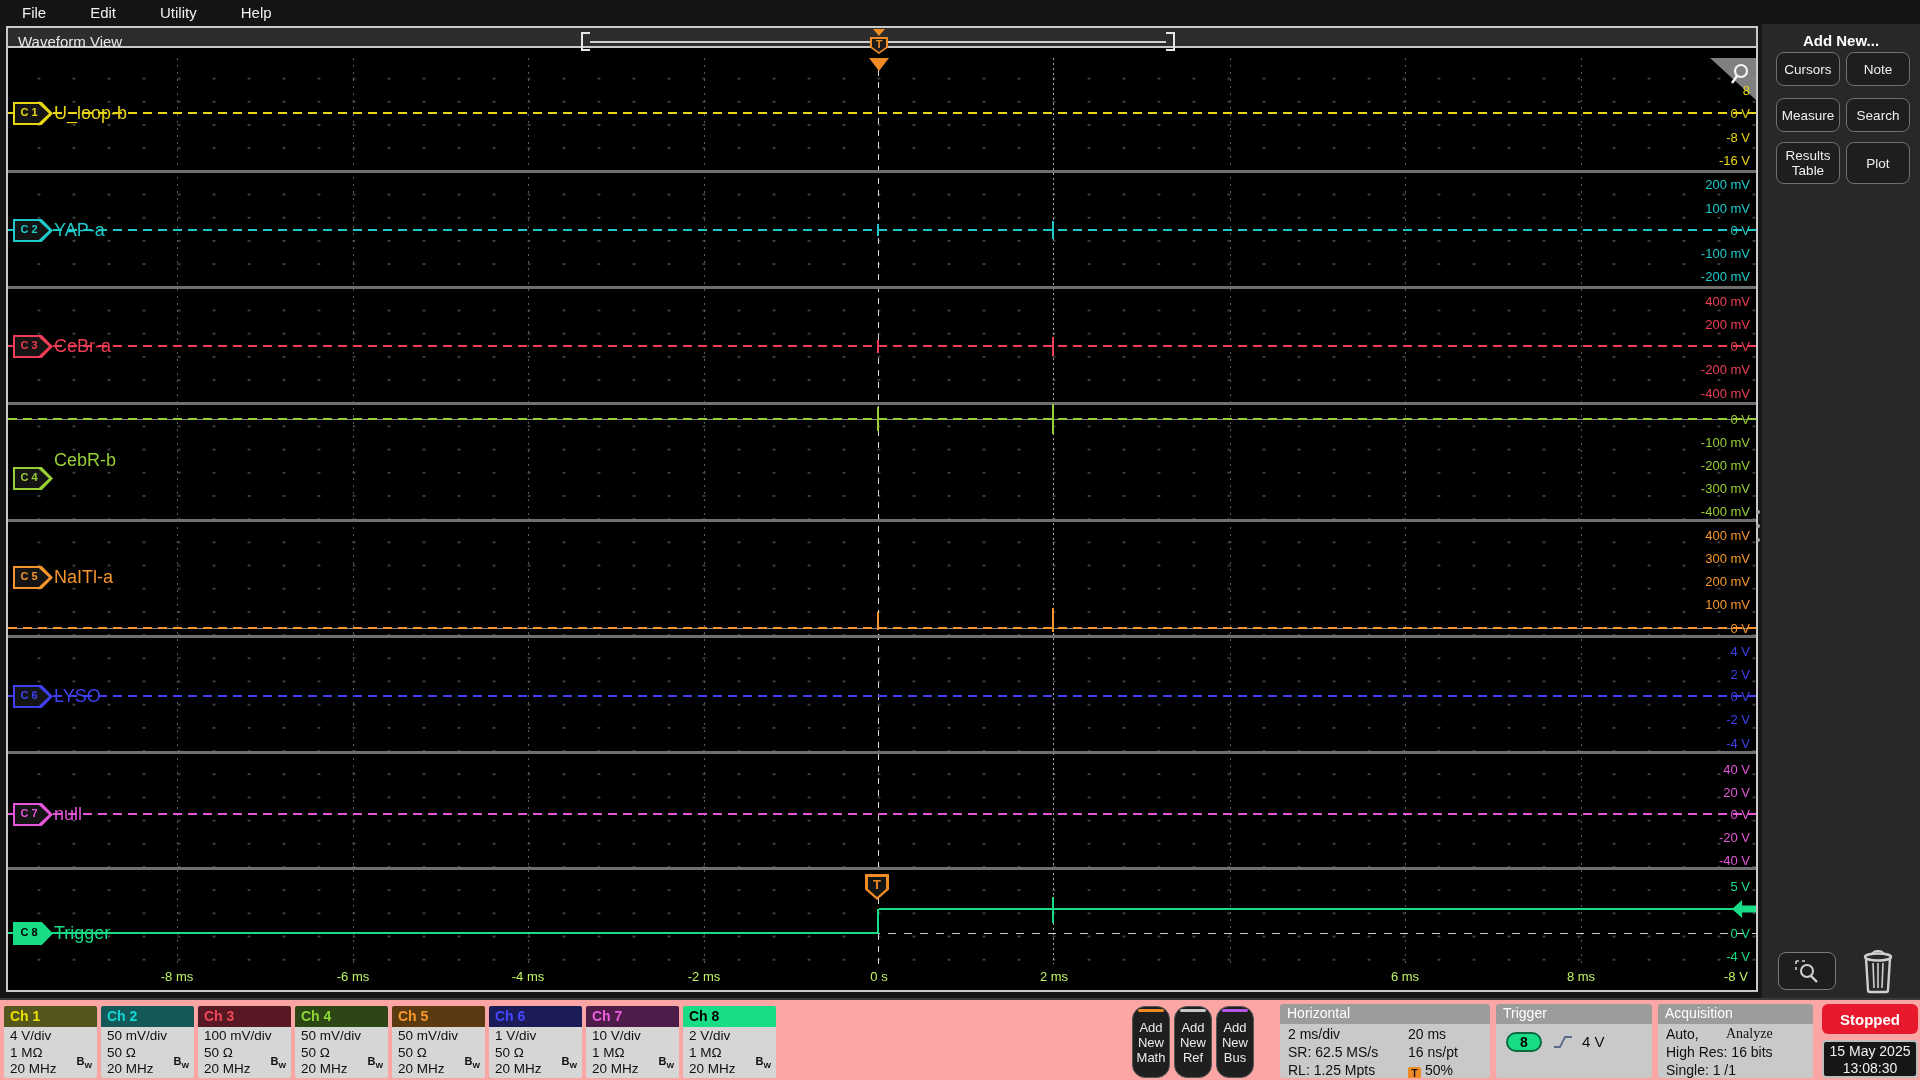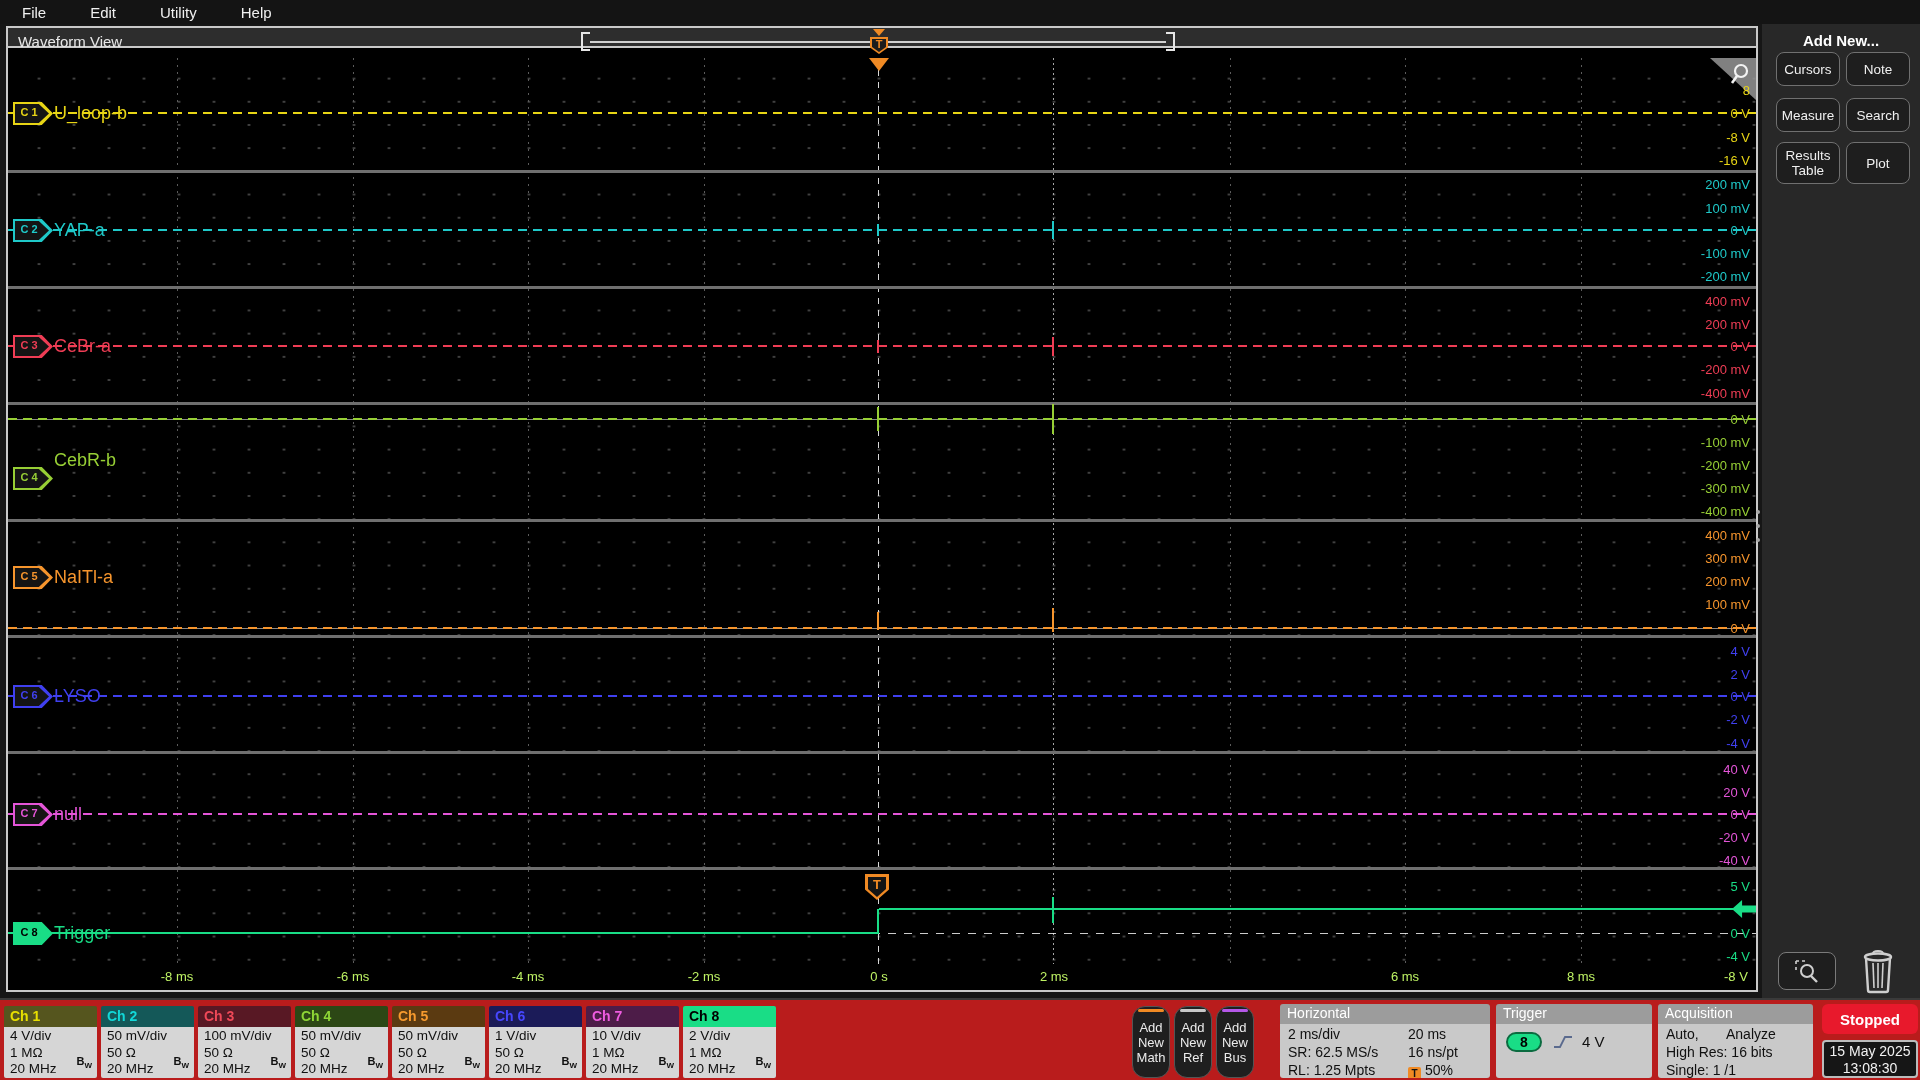--- a/index.html
+++ b/index.html
@@ -69,21 +69,21 @@
   
   .rpanel { position:absolute; left:1762px; top:24px; width:158px; height:974px; background:#282828; }
   .rp-title { position:absolute; top:8px; width:100%; text-align:center; color:#fff; font-size:15px; font-weight:bold; }
   .rp-btn { position:absolute; width:64px; background:#1e1e1e; border:1px solid #707070; border-radius:8px;
             color:#f0f0f0; font-size:13.5px; display:flex; align-items:center; justify-content:center; text-align:center; cursor:pointer; }
   .dots3 { position:absolute; left:-7px; top:476px; width:6px; }
   .dots3 span { display:block; width:4px; height:4px; border-radius:50%; background:#a8a8a8; margin:10px auto; }
   .rp-tool { position:absolute; background:#1e1e1e; border:1px solid #7a7a7a; border-radius:8px; display:flex; align-items:center; justify-content:center; cursor:pointer; }
 
   
-  .bstrip { position:absolute; left:0; top:998px; width:1920px; height:82px; background:#b91c1c; border-top:2px solid #3a3a3a; }
+  .bstrip { position:absolute; left:0; top:998px; width:1920px; height:82px; background:#fca5a5; border-top:2px solid #3a3a3a; }
   .chbadge { position:absolute; top:6px; width:93px; height:72px; border-radius:2px; overflow:hidden; cursor:pointer; }
   .chbadge .hd { height:21px; font-size:14px; font-weight:bold; padding:2px 0 0 6px; }
   .chbadge .bd { height:51px; background:#d6d6d6; color:#101010; font-size:13.5px; line-height:16.5px; padding:1px 0 0 6px; position:relative; }
   .bw { position:absolute; right:5px; bottom:3px; font-size:11px; font-weight:bold; color:#101010; }
   .bw sub { font-size:8px; }
   .anb { position:absolute; top:6px; width:38px; height:72px; background:#1f1f1f; border:1px solid #555; border-radius:13px;
          color:#ececec; font-size:13px; line-height:15px; text-align:center; display:flex; align-items:center; justify-content:center; cursor:pointer; }
   .anb .accent { position:absolute; top:2px; left:5px; right:5px; height:3px; border-radius:2px; }
   .panel { position:absolute; top:4px; height:74px; border-radius:3px; overflow:hidden; cursor:pointer; }
   .panel .hd { height:20px; background:#9c9c9c; color:#fff; font-size:14px; padding:1px 0 0 7px; }
@@ -433,21 +433,21 @@
           <path d="M2 13 H8 L13 3 H20" fill="none" stroke="#5a6a8e" stroke-width="1.8"></path>
         </svg>
         <span class="pl" style="left:86px; top:9px; font-size:15px;">4 V</span>
       </div>
     </div>
 
     <div class="panel" style="left:1658px; width:155px;">
       <div class="hd">Acquisition</div>
       <div class="bd">
         <span class="pl" style="left:8px; top:2px;">Auto,</span>
-        <span class="pl" style="left:68px; top:2px;">Analyze</span>
+        <span class="pl" style="left:68px; top:2px;font-family:Liberation Serif, serif;">Analyze</span>
         <span class="pl" style="left:8px; top:20px;">High Res: 16 bits</span>
         <span class="pl" style="left:8px; top:38px;">Single: 1 /1</span>
       </div>
     </div>
   </div>
 
   <div class="stopped">Stopped</div>
   <div class="clockbox">
     <div>15 May 2025</div>
     <div>13:08:30</div>

